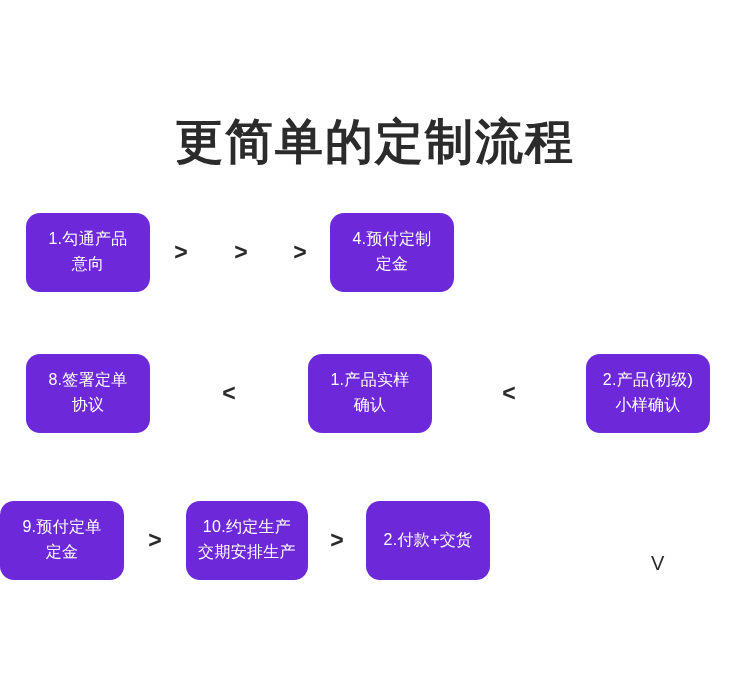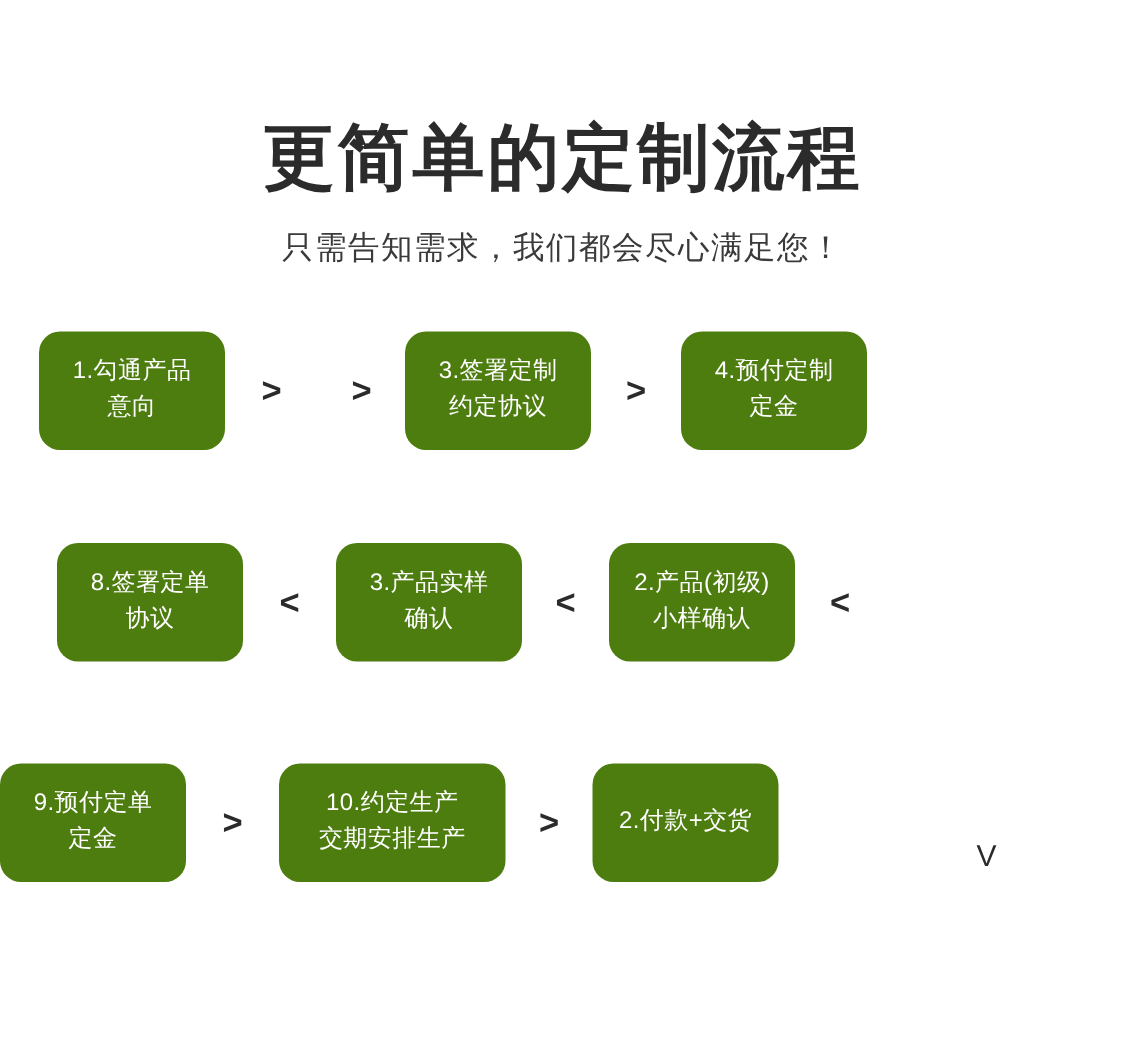--- a/index.html
+++ b/index.html
@@ -20,21 +20,21 @@
     width: 750px;
     height: 698px;
     position: relative;
     box-sizing: border-box;
   }
 
   
   .header {
     width: 100%;
     text-align: center;
-    padding-top: 78px;
+    padding-top: 114px;
     box-sizing: border-box;
   }
   .title {
     font-size: 48px;
     font-weight: bold;
     color: #2b2b2b;
     letter-spacing: 2px;
     line-height: 1.18;
     margin: 0;
   }
@@ -53,42 +53,42 @@
     margin-top: 42px;
   }
 
   .flow-row {
     display: flex;
     align-items: center;
     height: 79px;
     position: relative;
   }
   .flow-row.row1 { margin-left: 26px; }
-  .flow-row.row2 { margin-left: 38px; margin-top: 62px; }
+  .flow-row.row2 { margin-left: 26px; margin-top: 62px; gap: 48px; }
   .flow-row.row3 { margin-top: 68px; }
 
   .node {
     width: 124px;
     height: 79px;
-    background: #4d7c0f;
+    background: #6d28d9;
     border-radius: 14px;
     color: #ffffff;
     display: flex;
     align-items: center;
     justify-content: center;
     text-align: center;
     font-size: 16px;
     line-height: 1.55;
     letter-spacing: 0.3px;
     box-sizing: border-box;
     padding: 12px 6px;
     flex: 0 0 auto;
     white-space: pre-line;
   }
-  .node.wide { width: 151px; }
+  .node.wide { width: 122px; }
 
   .sep {
     width: 62px;
     flex: 0 0 auto;
     text-align: center;
     font-size: 23px;
     font-weight: bold;
     color: #2b2b2b;
     font-family: "Liberation Sans", "DejaVu Sans", sans-serif;
     line-height: 1;
@@ -111,42 +111,39 @@
     top: 340px;
   }
 </style>
 </head>
 <body>
 
 <div class="page">
 
   <div class="header">
     <h1 class="title">更简单的定制流程</h1>
-    <p class="subtitle">只需告知需求，我们都会尽心满足您！</p>
   </div>
 
   <div class="flow">
 
     <div class="flow-row row1">
       <div class="node">1.勾通产品
 意向</div>
       <div class="sep">&gt;</div>
       <div class="sep s2">&gt;</div>
-      <div class="node">3.签署定制
-约定协议</div>
       <div class="sep s3">&gt;</div>
       <div class="node">4.预付定制
 定金</div>
     </div>
 
     <div class="flow-row row2">
       <div class="node">8.签署定单
 协议</div>
       <div class="sep">&lt;</div>
-      <div class="node">3.产品实样
+      <div class="node">1.产品实样
 确认</div>
       <div class="sep s2">&lt;</div>
       <div class="node">2.产品(初级)
 小样确认</div>
       <div class="sep s3">&lt;</div>
     </div>
 
     <div class="flow-row row3">
       <div class="node">9.预付定单
 定金</div>

